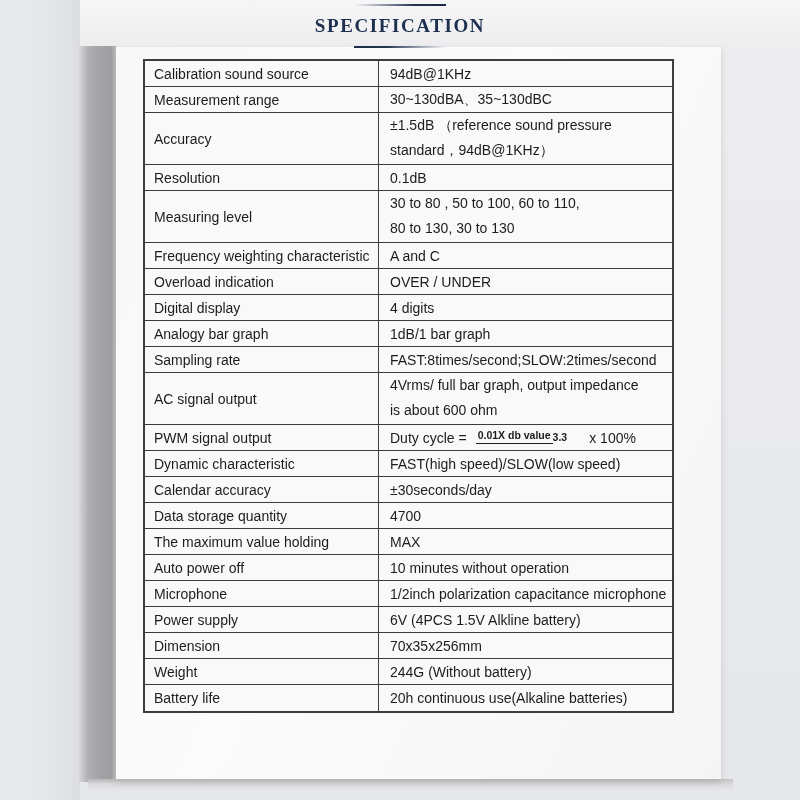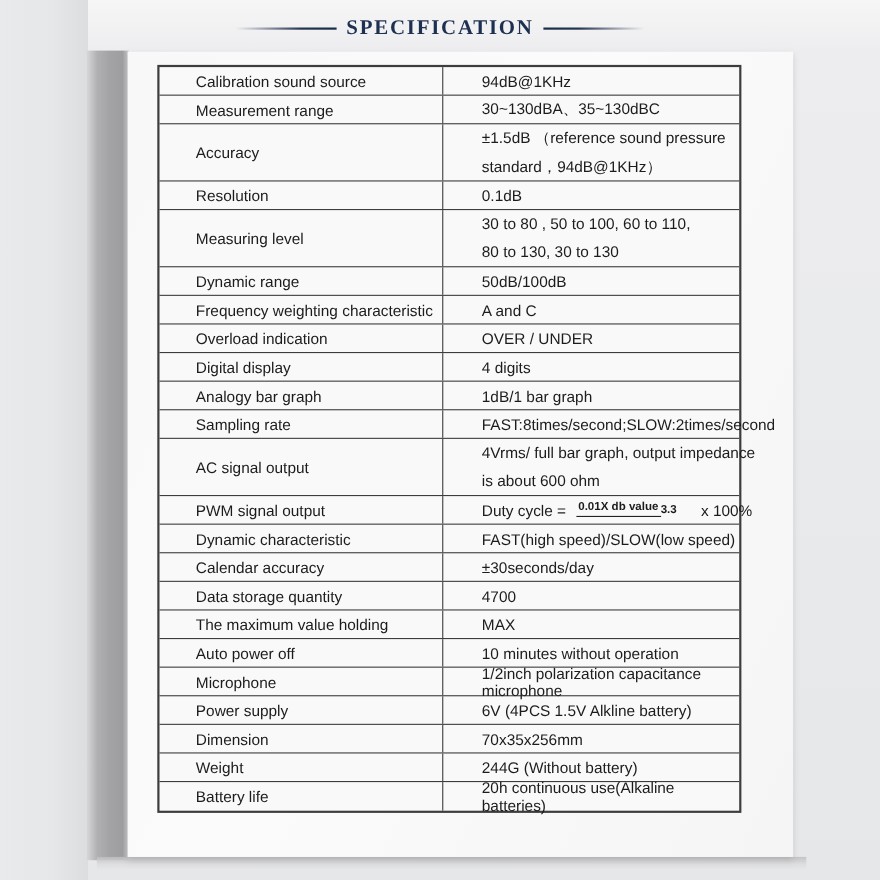--- a/index.html
+++ b/index.html
@@ -27,21 +27,21 @@
   
   .floor-shadow {
     position:absolute; left:88px; top:779px; width:645px; height:12px;
     background: linear-gradient(180deg, #bebec0 0%, #dcdcde 55%, rgba(230,231,233,0) 100%);
     opacity:.85;
   }
 
   
   .header {
     position:absolute; left:0; top:4px; width:100%; height:44px;
-    display:flex; align-items:center; justify-content:center; gap:9px; z-index:3;
+    display:flex; align-items:center; justify-content:flex-end; gap:9px; z-index:3;flex-direction:column;
   }
   .hline { width:92px; height:2px; }
   .hline-left  { background: linear-gradient(90deg,  rgba(29,48,80,0) 0%, rgba(29,48,80,.25) 18%, #24344f 65%, #1c2c47 100%); }
   .hline-right { background: linear-gradient(270deg, rgba(29,48,80,0) 0%, rgba(29,48,80,.25) 18%, #24344f 65%, #1c2c47 100%); }
   .page-title {
     font-family:"Liberation Serif", serif; font-weight:bold;
     font-size:19px; letter-spacing:1.6px; color:#1d3050;
   }
 
   
@@ -54,27 +54,27 @@
 
   
   .spec-table {
     position:absolute; left:27px; top:12px; width:531px;
     border:2px solid #3d3d3d; box-sizing:border-box;
     background:#f9f9fa;
   }
   .row { display:flex; height:26px; box-sizing:border-box; border-bottom:1.6px solid #3d3d3d; }
   .row:last-child { border-bottom:none; }
   .row.tall { height:52px; }
-  .cell { box-sizing:border-box; color:#1c1c1c; font-size:14px;margin-left:24px; }
+  .cell { box-sizing:border-box; color:#1c1c1c; font-size:14px; }
   .cell.label {
     width:234px; flex:0 0 234px; border-right:1.6px solid #3d3d3d;
     padding-left:9px; padding-right:2px; display:flex; align-items:center;
   }
   .cell.value { flex:1; padding-left:11px; padding-right:2px; display:flex; align-items:center; }
-  .row.tall .cell.value { flex-direction:column; align-items:flex-start; justify-content:space-between; }
+  .row.tall .cell.value { flex-direction:column; align-items:flex-start; justify-content:flex-start; }
   .vline { line-height:25px; white-space:nowrap; }
 
   
   .formula-prefix { white-space:nowrap; }
   .fraction {
     display:inline-flex; align-items:center;
     margin:0 6px 0 9px; font-size:10.5px; line-height:1.2; color:#1c1c1c;
     transform: translateY(-1px); font-weight:bold;
   }
   .fraction .num { border-bottom:1.3px solid #222; padding:0 2px 1px; white-space:nowrap; }
@@ -118,24 +118,20 @@
           <div class="cell value">0.1dB</div>
         </div>
         <div class="row tall">
           <div class="cell label">Measuring level</div>
           <div class="cell value">
             <div class="vline">30 to 80 , 50 to 100, 60 to 110,</div>
             <div class="vline">80 to 130, 30 to 130</div>
           </div>
         </div>
         <div class="row">
-          <div class="cell label">Dynamic range</div>
-          <div class="cell value">50dB/100dB</div>
-        </div>
-        <div class="row">
           <div class="cell label">Frequency weighting characteristic</div>
           <div class="cell value">A and C</div>
         </div>
         <div class="row">
           <div class="cell label">Overload indication</div>
           <div class="cell value">OVER / UNDER</div>
         </div>
         <div class="row">
           <div class="cell label">Digital display</div>
           <div class="cell value">4 digits</div>

